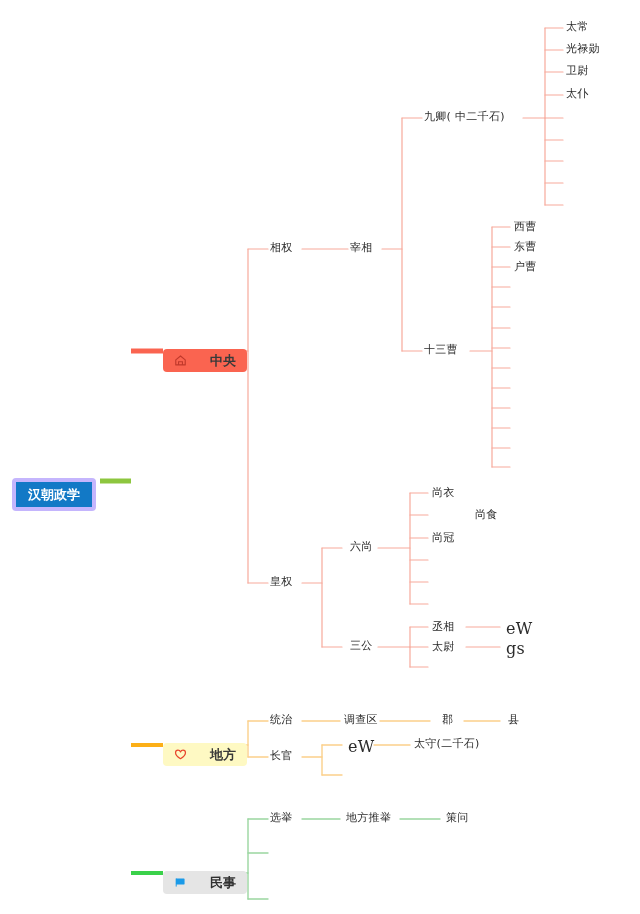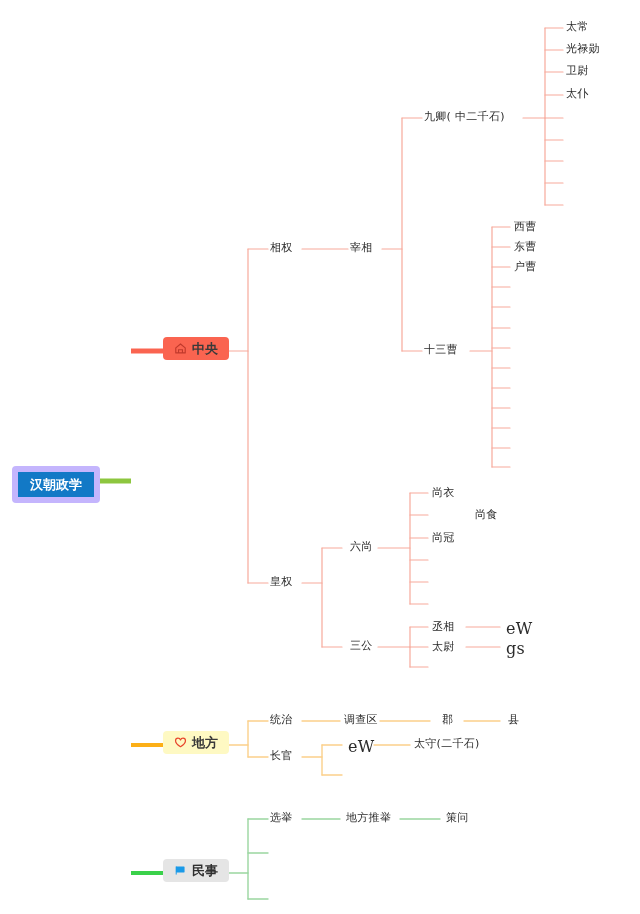--- a/index.html
+++ b/index.html
@@ -19,38 +19,39 @@
     letter-spacing:0.3px;
   }
   .node-label.lat{
     font-family:"DejaVu Serif","Liberation Serif",serif;
     font-size:16px;
   }
   .box{
     position:absolute;
     display:flex;
     align-items:flex-end;
-    gap:5px;
+    gap:23px;
     padding:5px 11px;
     border-radius:4px;
     font-size:13px;
     white-space:nowrap;
     line-height:1;
     box-sizing:border-box;
+    margin-top:12px;
   }
   .box .ico{
     display:inline-flex;
     width:13px;height:13px;
     align-items:center;justify-content:center;
   }
   .box .txt{font-weight:bold;}
   #root-node{
     background:#1279c6;
     color:#ffffff;
-    border:6px solid #c4b5fd;
+    border:4px solid #c4b5fd;
     left:12px;top:466px;
     padding:6px 12px;
     font-size:13px;
   }
   #node-zhongyang{
     background:#fa6450;
     color:#3a3a3a;
     left:163px;top:337px;
   }
   #node-difang{

